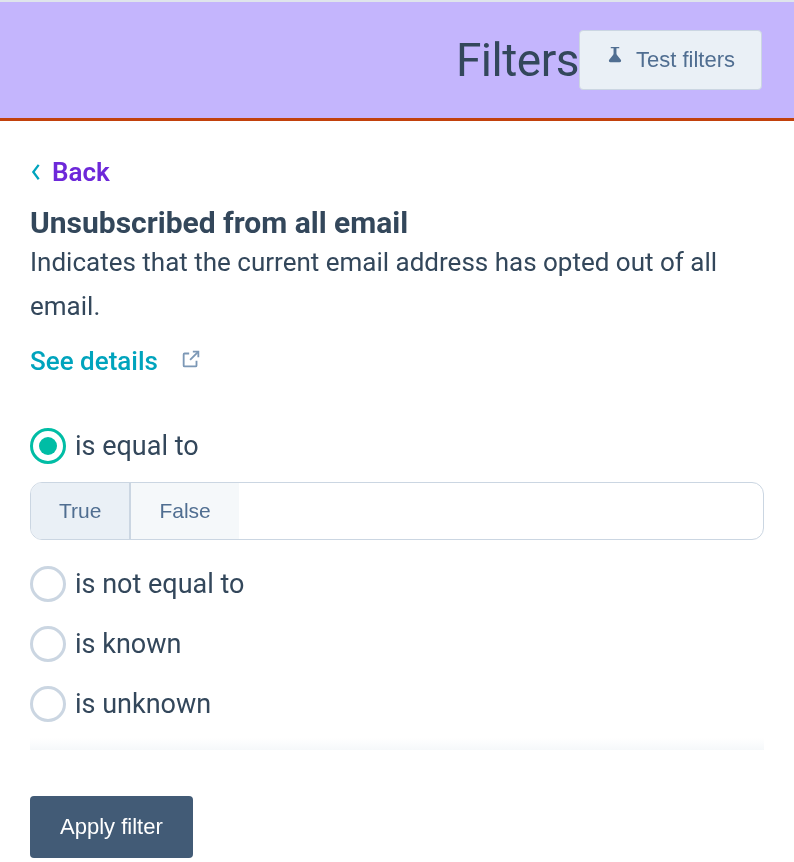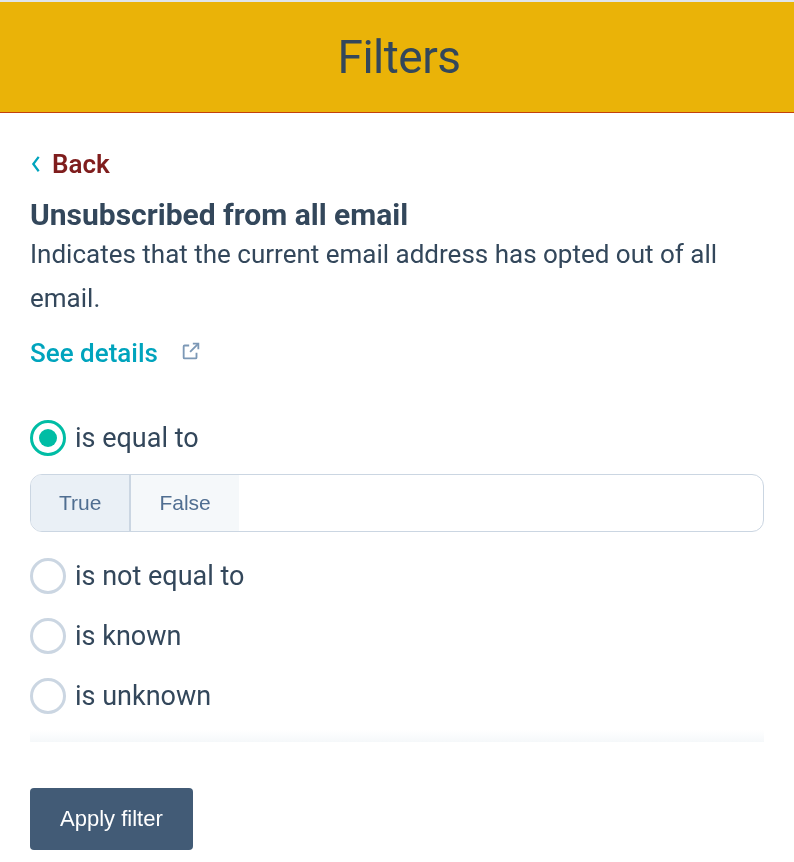--- a/index.html
+++ b/index.html
@@ -1,24 +1,24 @@
 <!DOCTYPE html>
 <html><head>
 <meta charset="utf-8">
 <style>
   * { box-sizing: border-box; margin: 0; padding: 0; }
   html, body { width: 794px; height: 862px; font-family: -apple-system, BlinkMacSystemFont, "Segoe UI", Roboto, Helvetica, Arial, sans-serif; background: #fff; color: #33475b; }
   .header {
     display: flex;
-    justify-content: center;
+    justify-content: flex-end;
     align-items: center;
     padding: 28px 32px 28px 36px;
-    background: #eab308;
+    background: #c4b5fd;
     border-top: 2px solid #dfe5eb;
-    border-bottom: 1px solid #c2410c;
+    border-bottom: 3px solid #c2410c;
   }
   .page-title {
     font-size: 46px;
     font-weight: 400;
     color: #33475b;
     letter-spacing: -0.5px;
   }
   .test-btn {
     display: inline-flex;
     align-items: center;
@@ -33,21 +33,21 @@
   }
   .test-btn svg { width: 18px; height: 20px; fill: #506e91; }
   .content {
     padding: 36px 30px 28px 30px;
     background: #fff;
   }
   .back-link {
     display: inline-flex;
     align-items: center;
     gap: 10px;
-    color: #7f1d1d;
+    color: #6d28d9;
     font-size: 26px;
     font-weight: 600;
     cursor: pointer;
     margin-bottom: 18px;
   }
   .back-link svg { width: 12px; height: 18px; stroke: #00a4bd; fill: none; stroke-width: 2.5; }
   .section-title {
     font-size: 30px;
     font-weight: 700;
     color: #33475b;
@@ -130,20 +130,28 @@
     padding: 18px 30px;
     font-size: 22px;
     cursor: pointer;
   }
 </style>
 </head>
 <body>
 
 <div class="header">
   <h1 class="page-title">Filters</h1>
+  <button class="test-btn">
+    <span>
+      <svg viewBox="0 0 384 512">
+          <path d="M155 32h74v132c0 14 5 28 14 39l97 121c21 26 2 64-31 64H75c-33 0-52-38-31-64l97-121c9-11 14-25 14-39V32zm-40 0H96c-9 0-16-7-16-16s7-16 16-16h192c9 0 16 7 16 16s-7 16-16 16h-19"></path>
+        </svg>
+    </span>
+    <span>Test filters</span>
+  </button>
 </div>
 
 <div class="content">
 
   <div class="back-link">
     <span>
       <svg viewBox="0 0 12 20">
           <polyline points="9,2 3,10 9,18"></polyline>
         </svg>
     </span>

